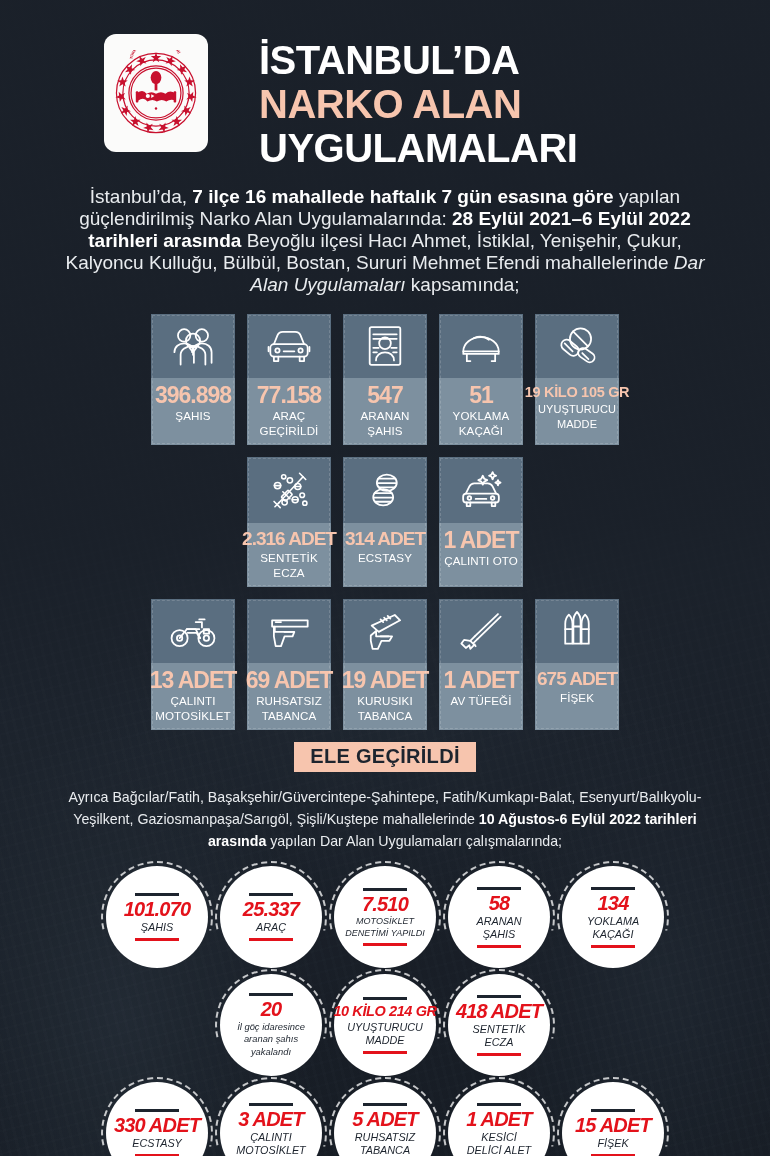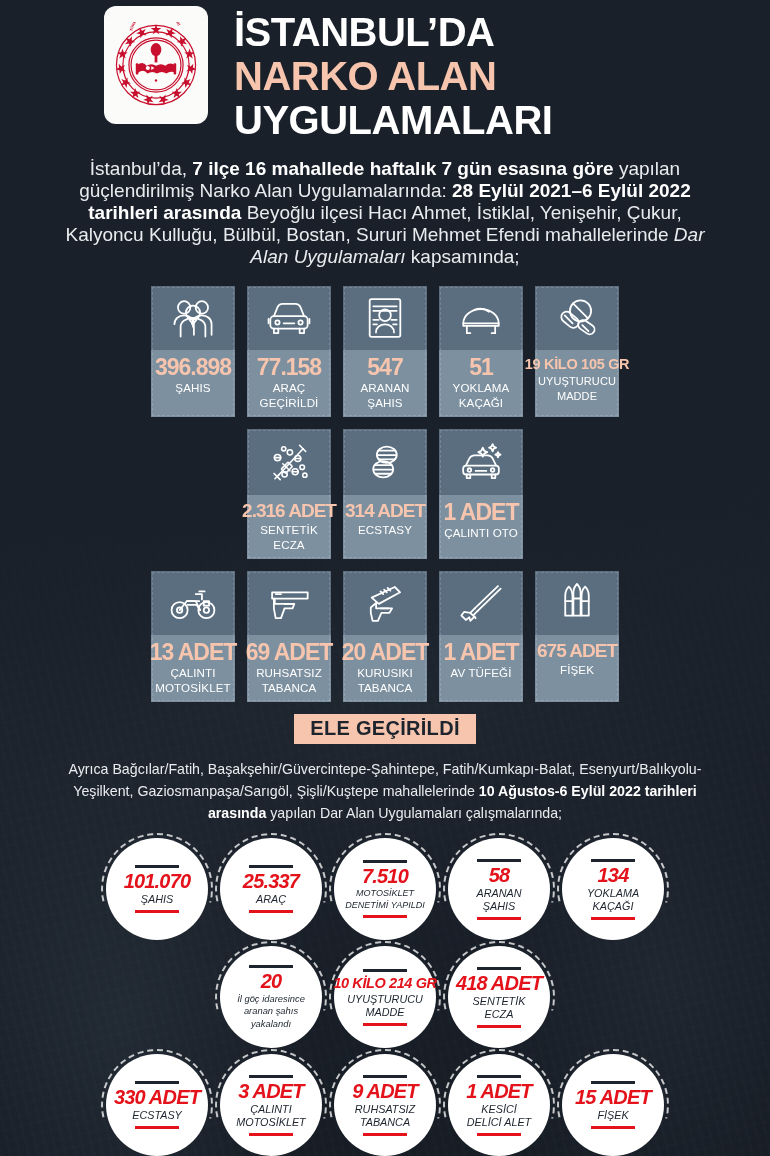--- a/index.html
+++ b/index.html
@@ -27,21 +27,21 @@
       repeating-linear-gradient(-14deg, rgba(255,255,255,.012) 0 2px, rgba(0,0,0,.018) 2px 11px);
     opacity: .9;
   }
   #bg-shade {
     position: absolute; inset: 0;
     background: linear-gradient(to bottom, rgba(26,32,41,.96) 0%, rgba(26,32,41,.93) 45%, rgba(26,32,41,.55) 62%, rgba(22,28,36,.45) 100%);
   }
   #page { position: absolute; inset: 0; }
 
   
-  .header { display: flex; align-items: flex-start; padding: 0 20px 0 104px; }
+  .header { display: flex; align-items: flex-start; padding: 28px 20px 0 104px; gap: 25px; }
   .logo-plate {
     width: 104px; height: 118px; background: #fbfbfa; border-radius: 12px;
     flex: 0 0 auto; display: flex; align-items: center; justify-content: center;
     margin-top: 6px;
   }
   .title-block { margin-left: 26px; padding-top: 10px; }
   .title-line {
     font-weight: bold; font-size: 40px; line-height: 44px;
     letter-spacing: -0.5px; color: #ffffff; white-space: nowrap;
   }
@@ -397,21 +397,21 @@
       <div class="stat-box">
         <div class="icon-area">
           <svg width="48" height="40" viewBox="0 0 54 44" fill="none" stroke="#fff" stroke-width="2" stroke-linecap="round" stroke-linejoin="round">
             <path d="M12 16L38 4l6 6L20 23z"></path>
             <path d="M17 22v6h18l-3 5H23l-4 9h-6l-2-9v-6z"></path>
             <path d="M22 9l3 3M26 7l3 3M30 5l3 3"></path>
             <path d="M22 28h9"></path>
           </svg>
         </div>
         <div class="txt-area">
-          <div class="stat-num">20 ADET</div>
+          <div class="stat-num">19 ADET</div>
           <div class="stat-label">KURUSIKI</div>
           <div class="stat-label">TABANCA</div>
         </div>
       </div>
 
       <div class="stat-box">
         <div class="icon-area">
           <svg width="50" height="42" viewBox="0 0 56 46" fill="none" stroke="#fff" stroke-width="2" stroke-linecap="round" stroke-linejoin="round">
             <path d="M47 4L21 29"></path>
             <path d="M50 7L24 32"></path>
@@ -555,21 +555,21 @@
           <div class="c-num">3 ADET</div>
           <div class="c-label">ÇALINTI</div>
           <div class="c-label">MOTOSİKLET</div>
           <div class="c-rule-bot"></div>
         </div>
       </div>
       <div class="circle-outer">
         <div class="dash-arc"></div>
         <div class="circle">
           <div class="c-rule-top"></div>
-          <div class="c-num">9 ADET</div>
+          <div class="c-num">5 ADET</div>
           <div class="c-label">RUHSATSIZ</div>
           <div class="c-label">TABANCA</div>
           <div class="c-rule-bot"></div>
         </div>
       </div>
       <div class="circle-outer">
         <div class="dash-arc"></div>
         <div class="circle">
           <div class="c-rule-top"></div>
           <div class="c-num">1 ADET</div>

